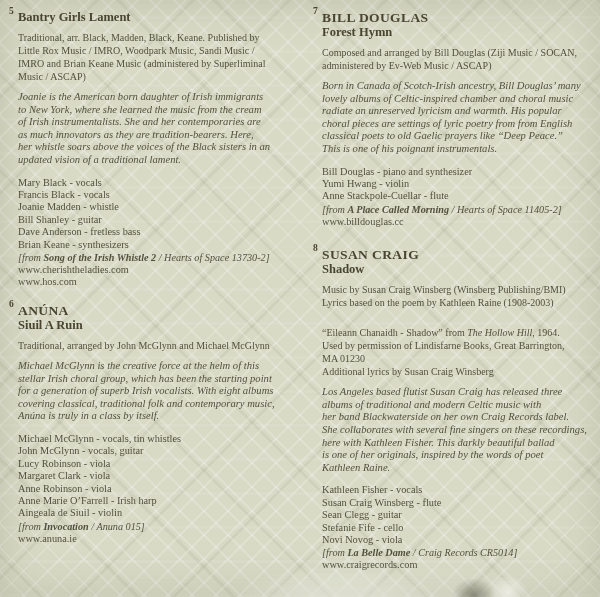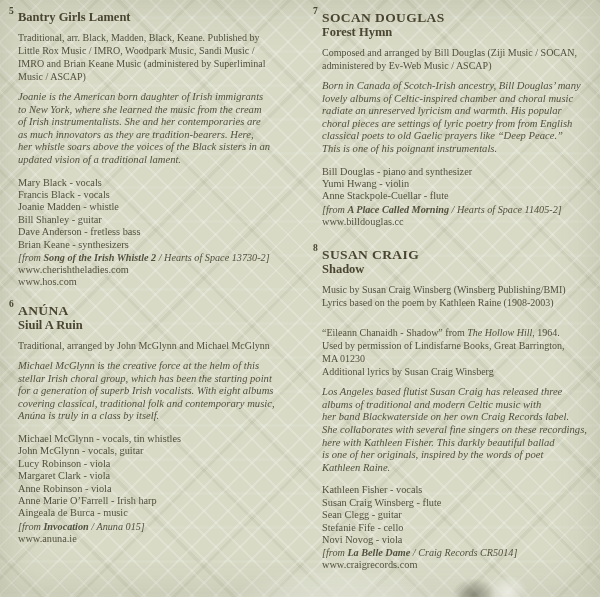--- a/index.html
+++ b/index.html
@@ -134,36 +134,36 @@
 for a generation of superb Irish vocalists. With eight albums
 covering classical, traditional folk and contemporary music,
 Anúna is truly in a class by itself.</p>
         <ul class="personnel">
             <li>Michael McGlynn - vocals, tin whistles</li>
             <li>John McGlynn - vocals, guitar</li>
             <li>Lucy Robinson - viola</li>
             <li>Margaret Clark - viola</li>
             <li>Anne Robinson - viola</li>
             <li>Anne Marie O’Farrell - Irish harp</li>
-            <li>Aingeala de Burca - music</li>
+            <li>Aingeala de Siuil - violin</li>
           </ul>
         <p class="source"><span>[from </span><span class="album">Invocation</span><span> / Anuna 015]</span></p>
         <div class="links">
             <div>www.anuna.ie</div>
           </div>
       </section>
 
     </div>
 
     <div class="col col-right">
 
       <section class="track">
         <div class="track-head">
           <span class="tnum">7</span>
-          <div class="artist">SOCAN DOUGLAS</div>
+          <div class="artist">BILL DOUGLAS</div>
           <div class="title">Forest Hymn</div>
         </div>
         <p class="pub">Composed and arranged by Bill Douglas (Ziji Music / SOCAN,
 administered by Ev-Web Music / ASCAP)</p>
         <p class="desc">Born in Canada of Scotch-Irish ancestry, Bill Douglas’ many
 lovely albums of Celtic-inspired chamber and choral music
 radiate an unreserved lyricism and warmth. His popular
 choral pieces are settings of lyric poetry from from English
 classical poets to old Gaelic prayers like “Deep Peace.”
 This is one of his poignant instrumentals.</p>

